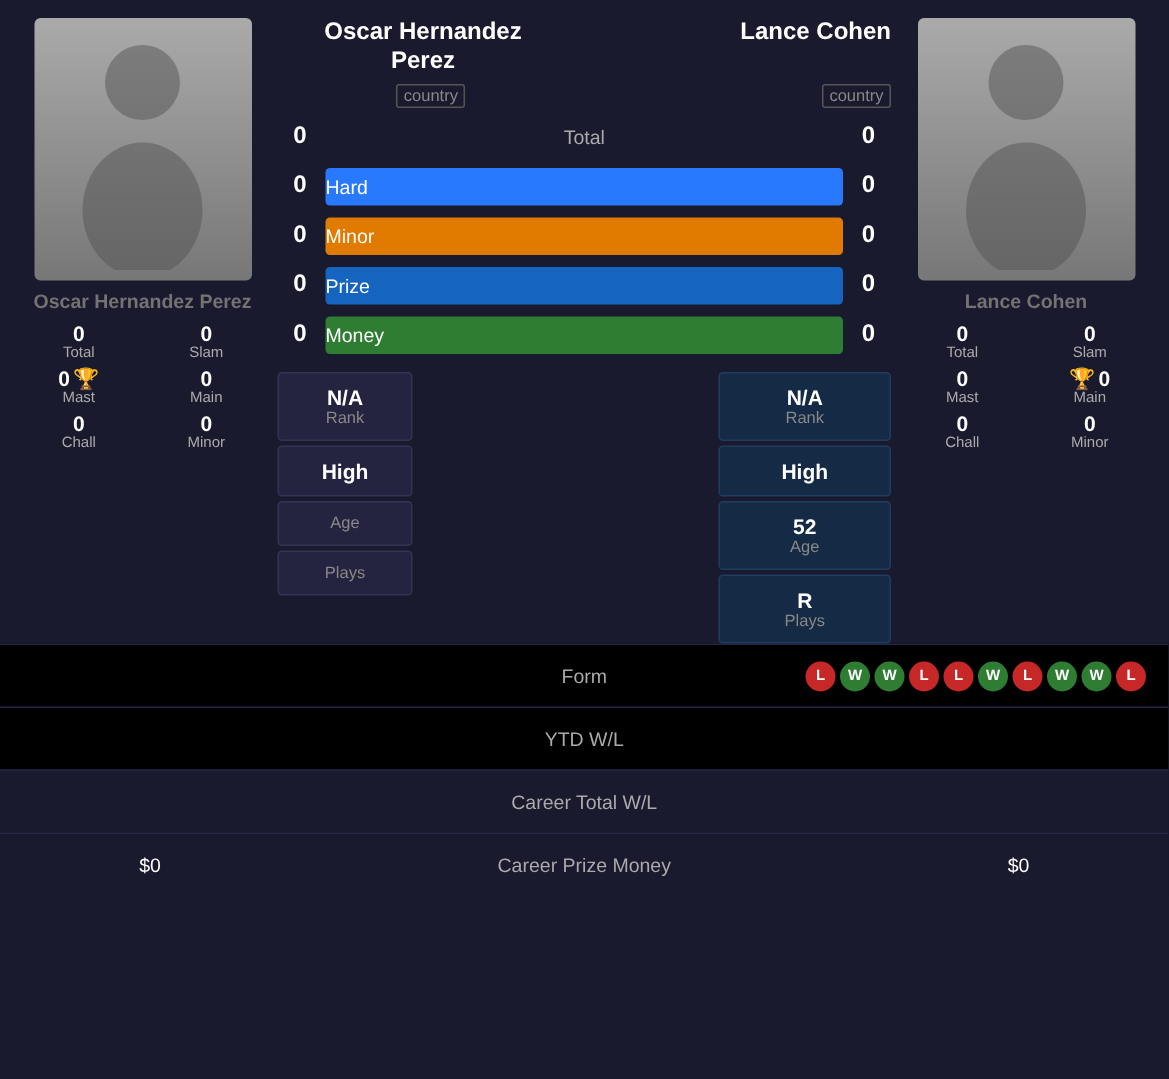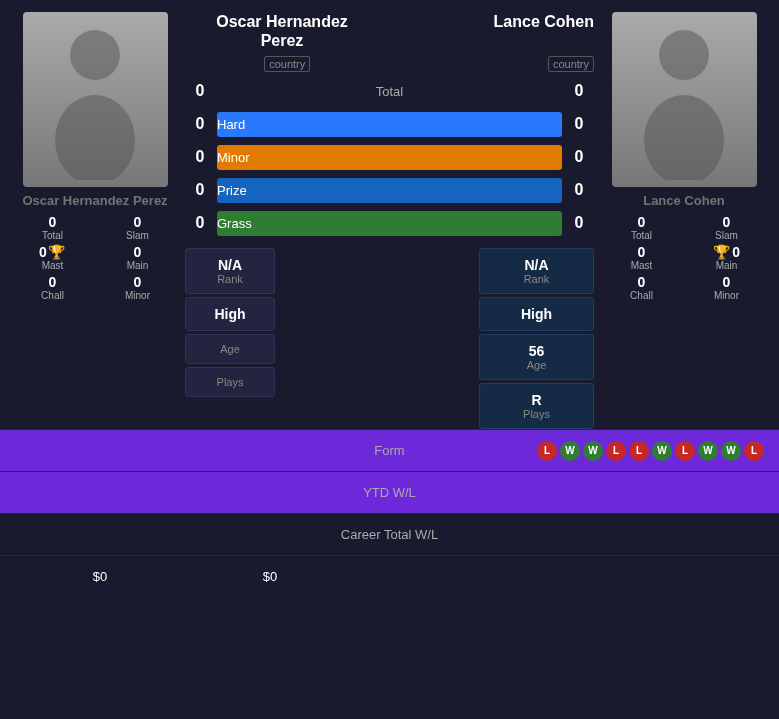--- a/index.html
+++ b/index.html
@@ -267,21 +267,21 @@
 
     
     .bottom-row {
       display: flex;
       align-items: center;
       border-top: 1px solid #252545;
       min-height: 42px;
       padding: 0 15px;
     }
 
-    .br-dark { background: #6d28d9; }
+    .br-dark { background: #000000; }
     .br-normal { background: #1a1a2e; }
 
     .br-left-val {
       width: 170px;
       text-align: center;
       font-size: 13px;
       color: #fff;
     }
 
     .br-center-lbl {
@@ -408,21 +408,21 @@
         </div>
 
         <div class="mst-row">
           <span class="mst-left-score">0</span>
           <span class="surface-pill sp-indoor">Prize</span>
           <span class="mst-right-score">0</span>
         </div>
 
         <div class="mst-row">
           <span class="mst-left-score">0</span>
-          <span class="surface-pill sp-grass">Grass</span>
+          <span class="surface-pill sp-grass">Money</span>
           <span class="mst-right-score">0</span>
         </div>
       </div>
 
       <div style="display:flex; justify-content:space-between; margin-top:5px; gap:5px;">
 
         <div class="left-rank-boxes">
           <div class="lrb">
             <div class="lrb-val">N/A</div>
             <div class="lrb-lbl">Rank</div>
@@ -440,21 +440,21 @@
 
         <div class="right-rank-boxes">
           <div class="rrb">
             <div class="rrb-val">N/A</div>
             <div class="rrb-lbl">Rank</div>
           </div>
           <div class="rrb">
             <div class="rrb-val">High</div>
           </div>
           <div class="rrb">
-            <div class="rrb-val">56</div>
+            <div class="rrb-val">52</div>
             <div class="rrb-lbl">Age</div>
           </div>
           <div class="rrb">
             <div class="rrb-val">R</div>
             <div class="rrb-lbl">Plays</div>
           </div>
         </div>
       </div>
 
     </div>
@@ -532,19 +532,20 @@
     </div>
 
     <div class="bottom-row br-normal">
       <div class="br-left-val"></div>
       <div class="br-center-lbl">Career Total W/L</div>
       <div class="br-right-val"></div>
     </div>
 
     <div class="bottom-row br-normal">
       <div class="br-left-val">$0</div>
+      <div class="br-center-lbl">Career Prize Money</div>
       <div class="br-right-val">$0</div>
     </div>
 
 
   </div>
 
 </div>
 
 </body></html>

